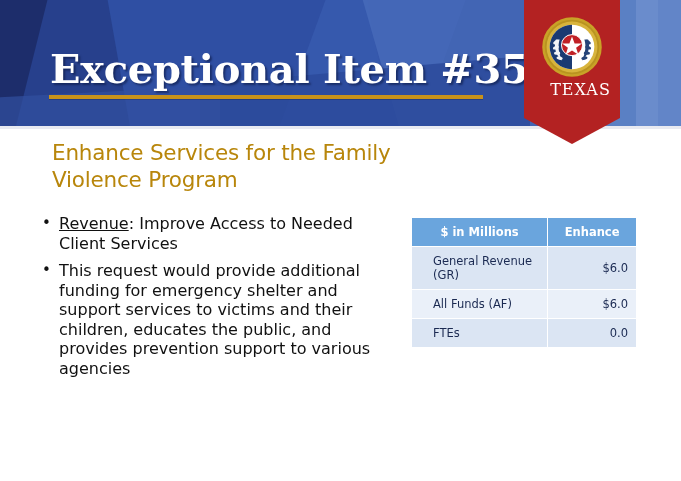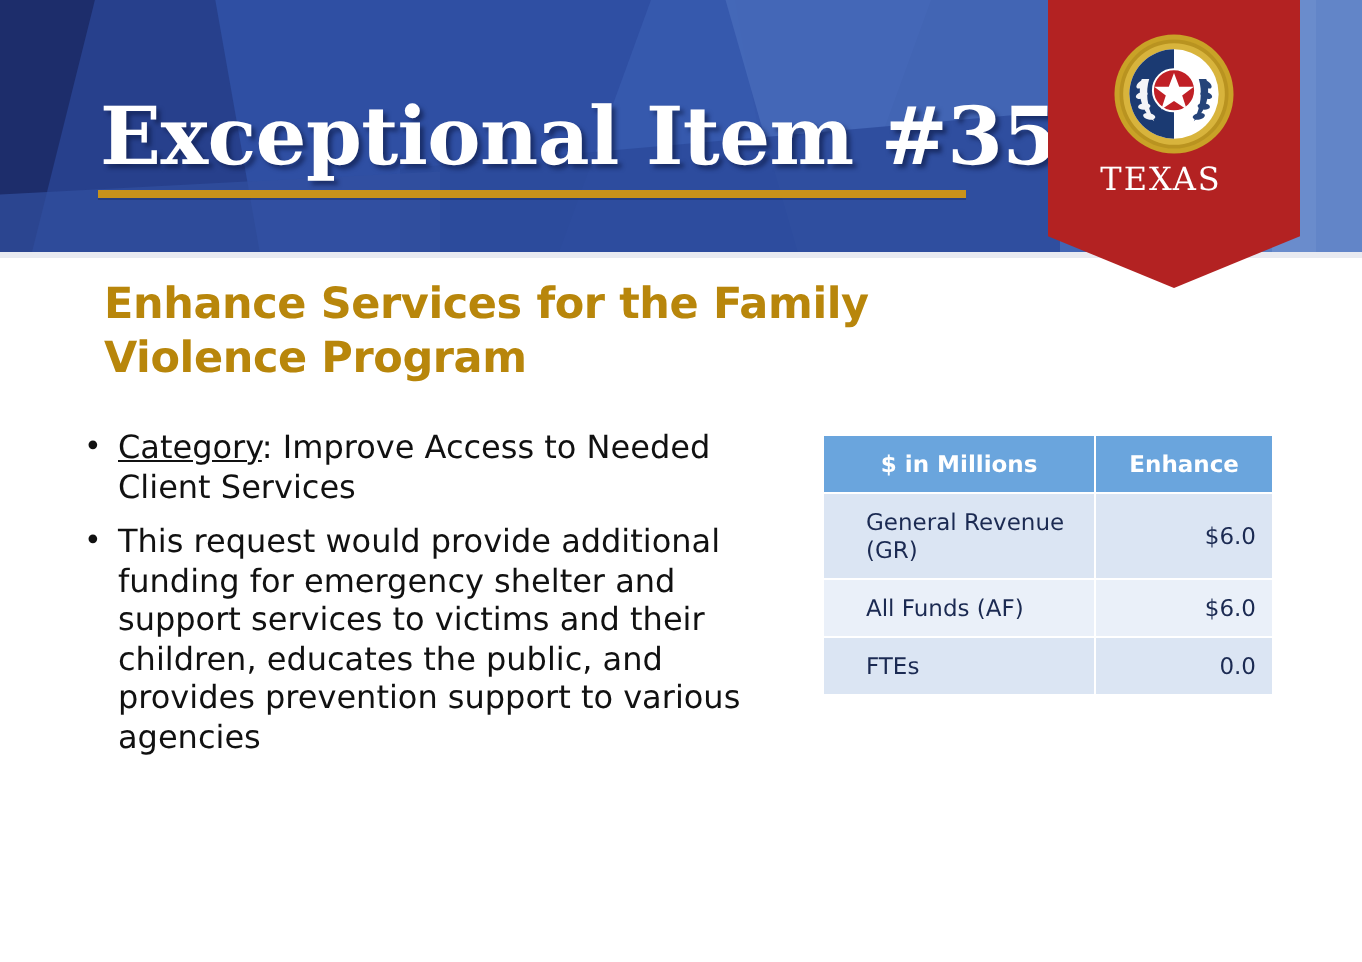--- a/index.html
+++ b/index.html
@@ -87,21 +87,21 @@
     white-space:nowrap;
   }
   #title-rule{
     position:absolute;left:49px;top:95px;width:434px;height:4px;
     background:#c8921a;
     box-shadow:0 1px 0 rgba(0,0,0,.18);
   }
 
   
   #logo-banner{
-    position:absolute;left:524px;top:0;width:126px;height:144px;
+    position:absolute;left:524px;top:0;width:96px;height:144px;
     background:#b32222;
     -webkit-clip-path:polygon(0 0,100% 0,100% 82%,50% 100%,0 82%);
     clip-path:polygon(0 0,100% 0,100% 82%,50% 100%,0 82%);
     filter:drop-shadow(1px 2px 2px rgba(0,0,0,.25));
   }
   #logo-seal{
     position:absolute;left:50%;top:16px;transform:translateX(-50%);
     width:62px;height:62px;
   }
   #logo-texas{
@@ -116,21 +116,21 @@
     text-align:center;
     font-size:9.5px;font-weight:bold;line-height:12px;
     color:#ffffff;
     letter-spacing:-0.2px;
   }
 
   
   #subtitle{
     position:absolute;left:52px;top:139px;width:430px;
     font-family:"DejaVu Sans", sans-serif;
-    font-weight:bold;
+    font-weight:normal;
     font-size:21.5px;
     line-height:27px;
     color:#b8860b;
     letter-spacing:-0.2px;
   }
 
   
   #bullets{
     position:absolute;left:42px;top:214px;width:340px;
   }
@@ -230,21 +230,21 @@
 
   <div id="logo-texas">TEXAS</div>
 </div>
 
 <div id="subtitle">Enhance Services for the Family Violence Program</div>
 
 <div id="bullets">
 
   <div class="bullet">
     <span class="dot">•</span>
-    <span class="btext"><span class="u">Category</span><span>: Improve Access to Needed Client Services</span></span>
+    <span class="btext"><span class="u">Revenue</span><span>: Improve Access to Needed Client Services</span></span>
   </div>
 
   <div class="bullet">
     <span class="dot">•</span>
     <span class="btext">This request would provide additional funding for emergency shelter and support services to victims and their children, educates the public, and provides prevention support to various agencies</span>
   </div>
 
 </div>
 
 <table id="cost-table">

